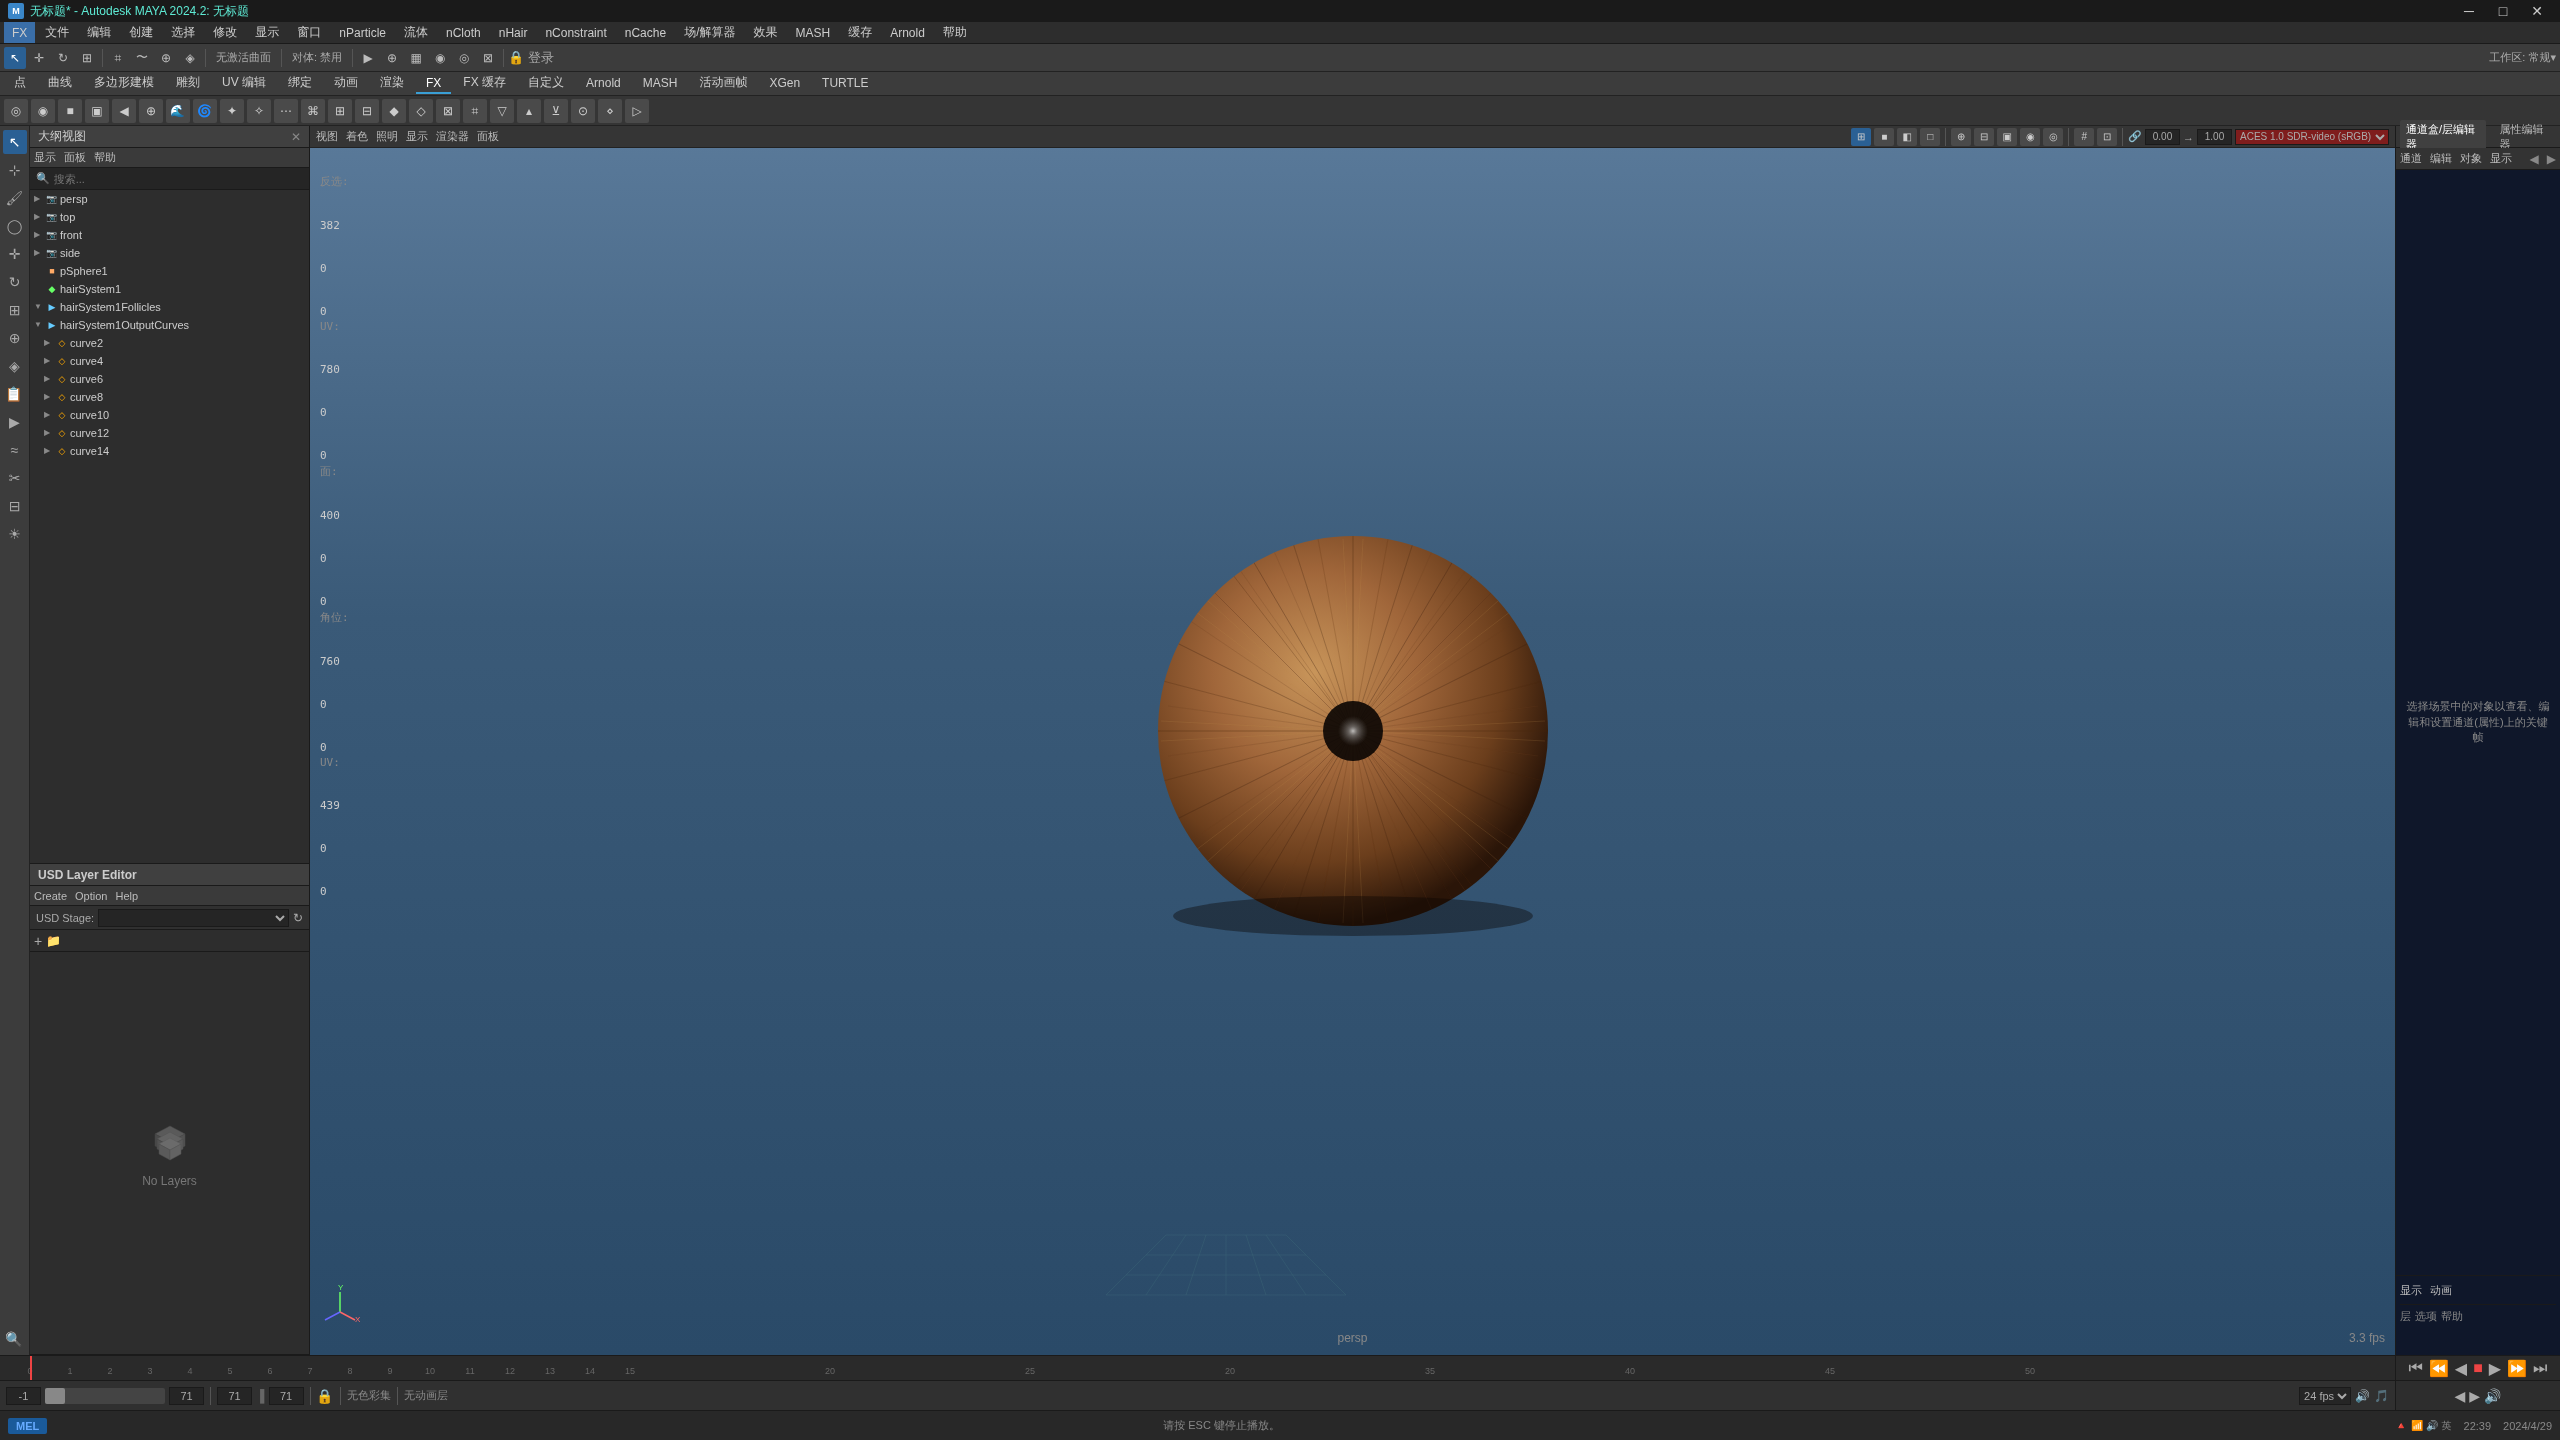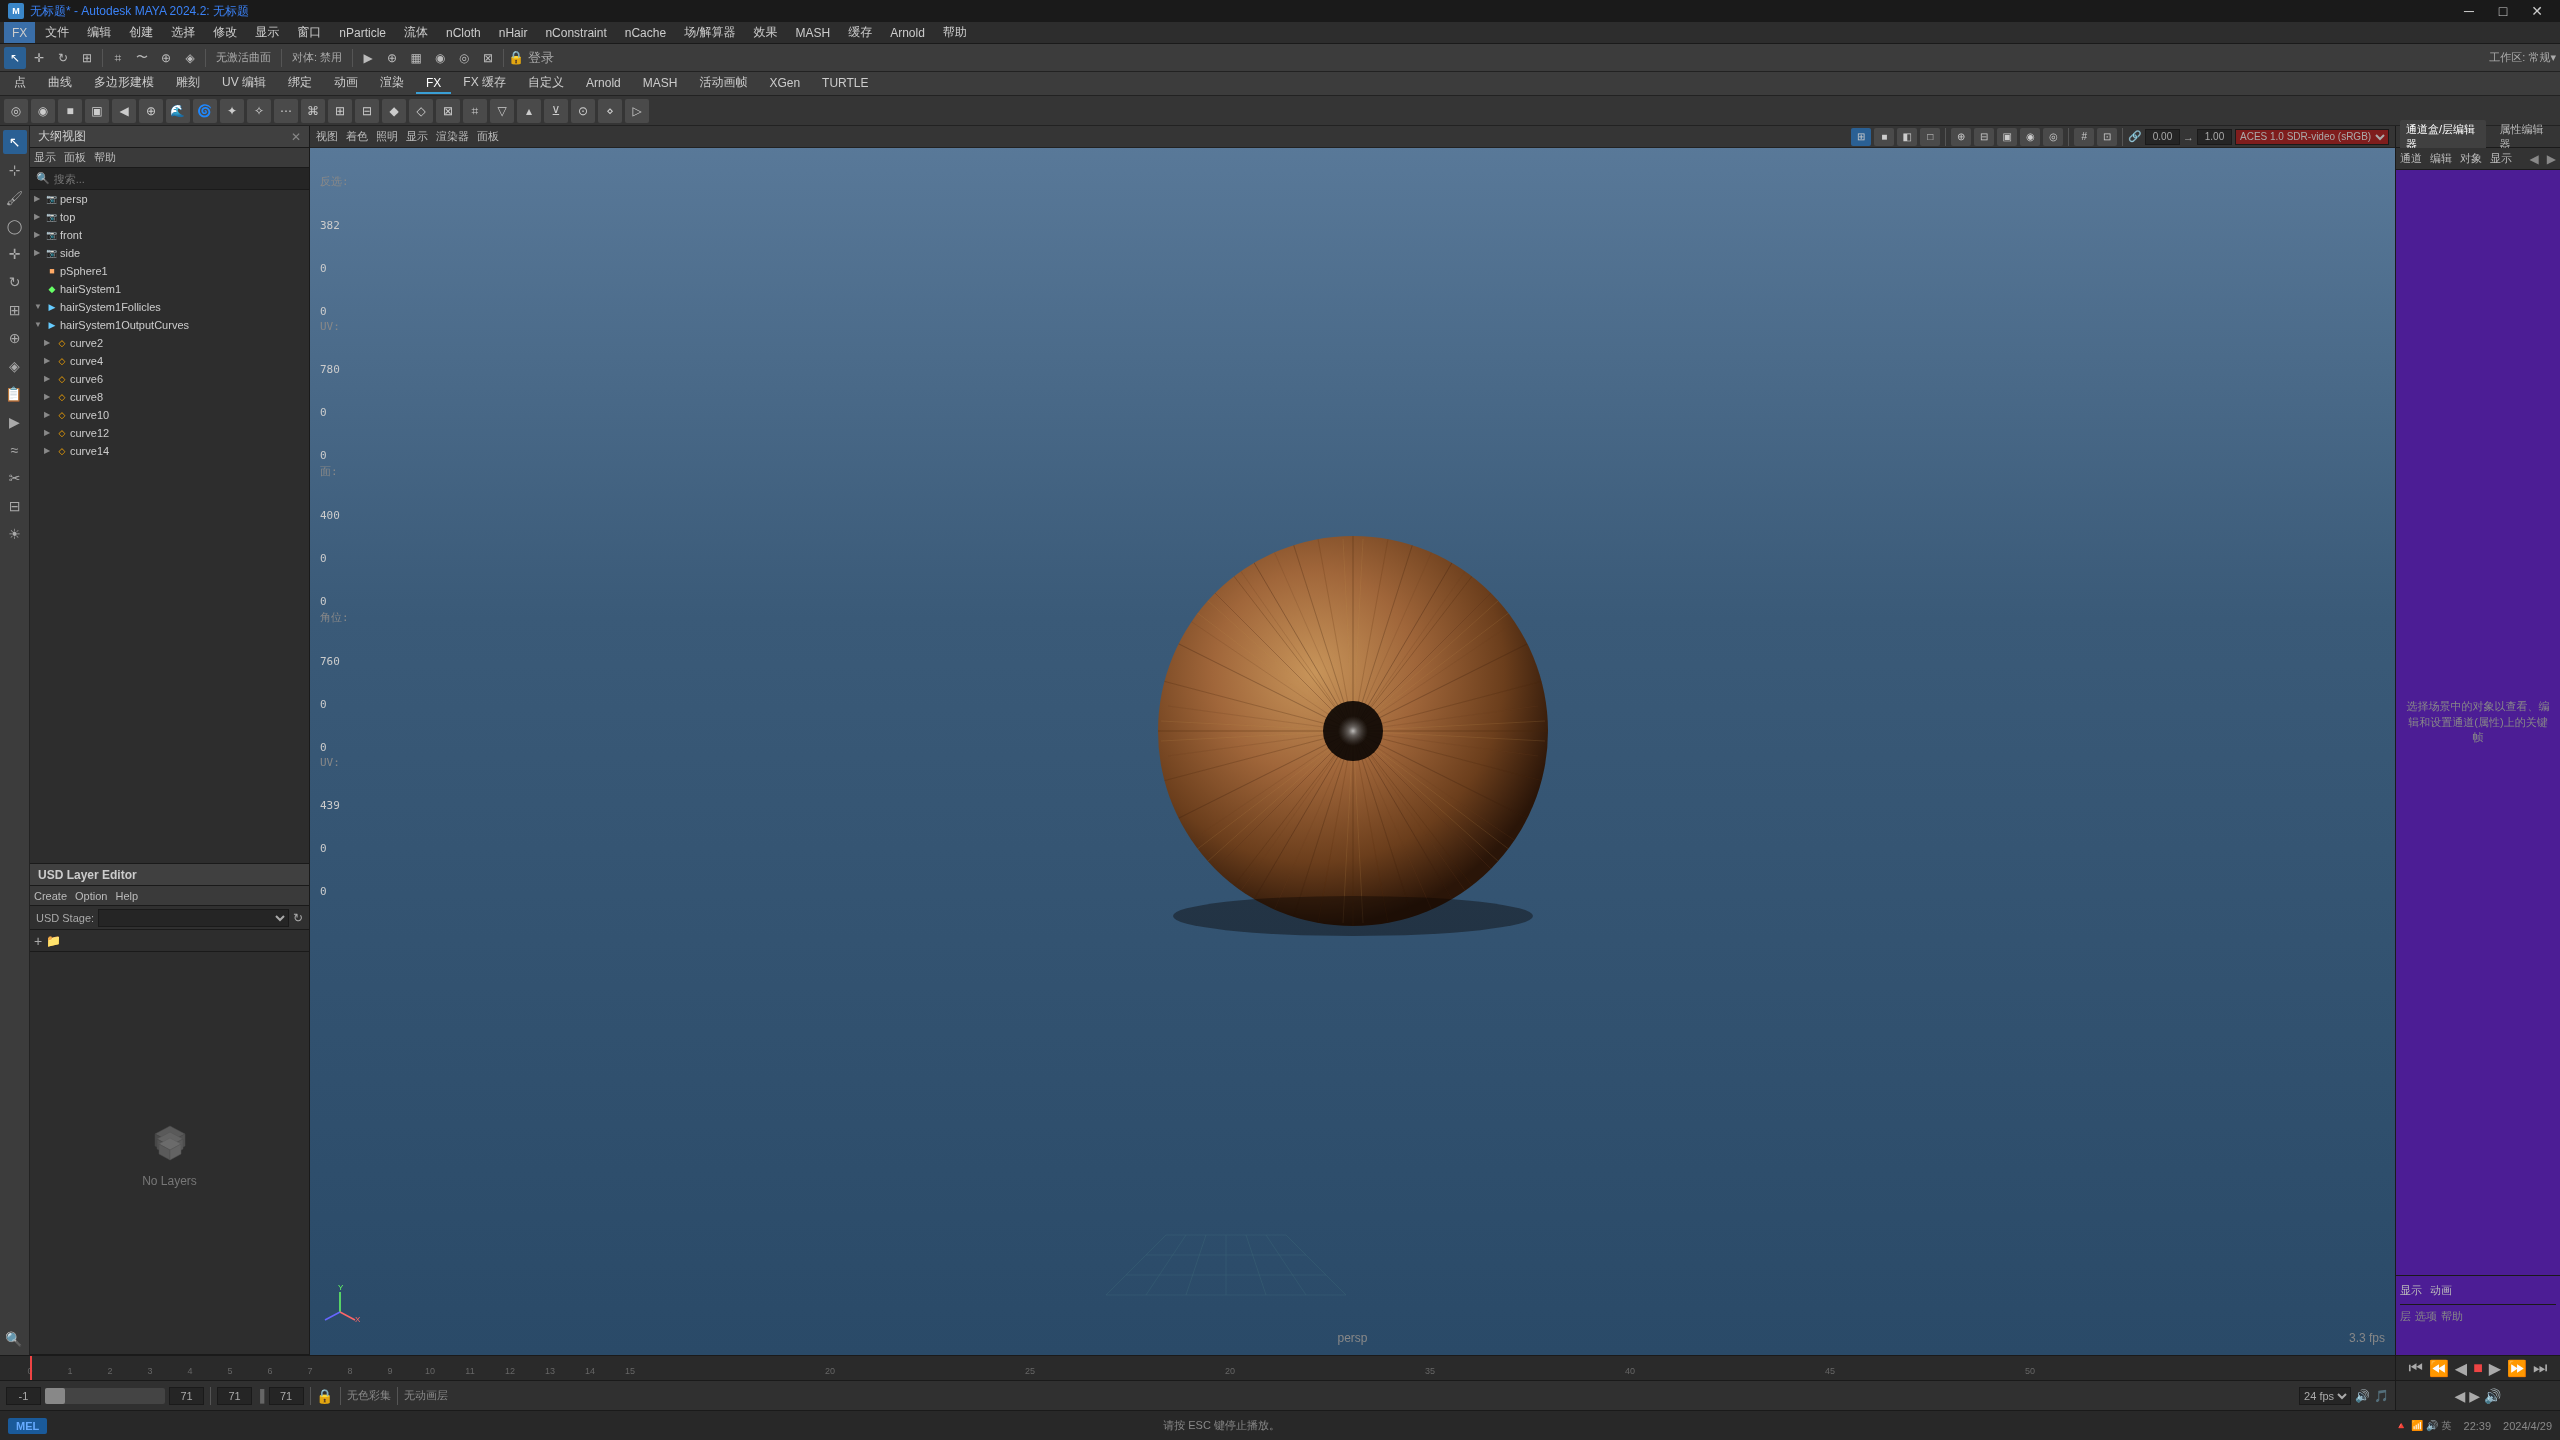--- a/index.html
+++ b/index.html
@@ -39,21 +39,21 @@
       border-radius: 2px;
       display: flex;
       align-items: center;
       justify-content: center;
       font-size: 9px;
       color: white;
       font-weight: bold;
     }
     #title-text {
       font-size: 12px;
-      color: #3b82f6;
+      color: #5eead4;
     }
     #title-bar-controls {
       display: flex;
       gap: 4px;
     }
     .title-btn {
       width: 30px;
       height: 22px;
       display: flex;
       align-items: center;
@@ -413,21 +413,21 @@
       font-size: 12px;
     }
 
     
     #right-panel {
       position: absolute;
       top: 126px;
       right: 0;
       width: 165px;
       height: calc(100% - 126px - 85px);
-      background: #4c1d95;
+      background: #0f172a;
       border-left: 1px solid #1a1a1a;
       display: flex;
       flex-direction: column;
     }
     #right-panel-tabs {
       height: 22px;
       background: #353535;
       display: flex;
       align-items: center;
       padding: 0 4px;

